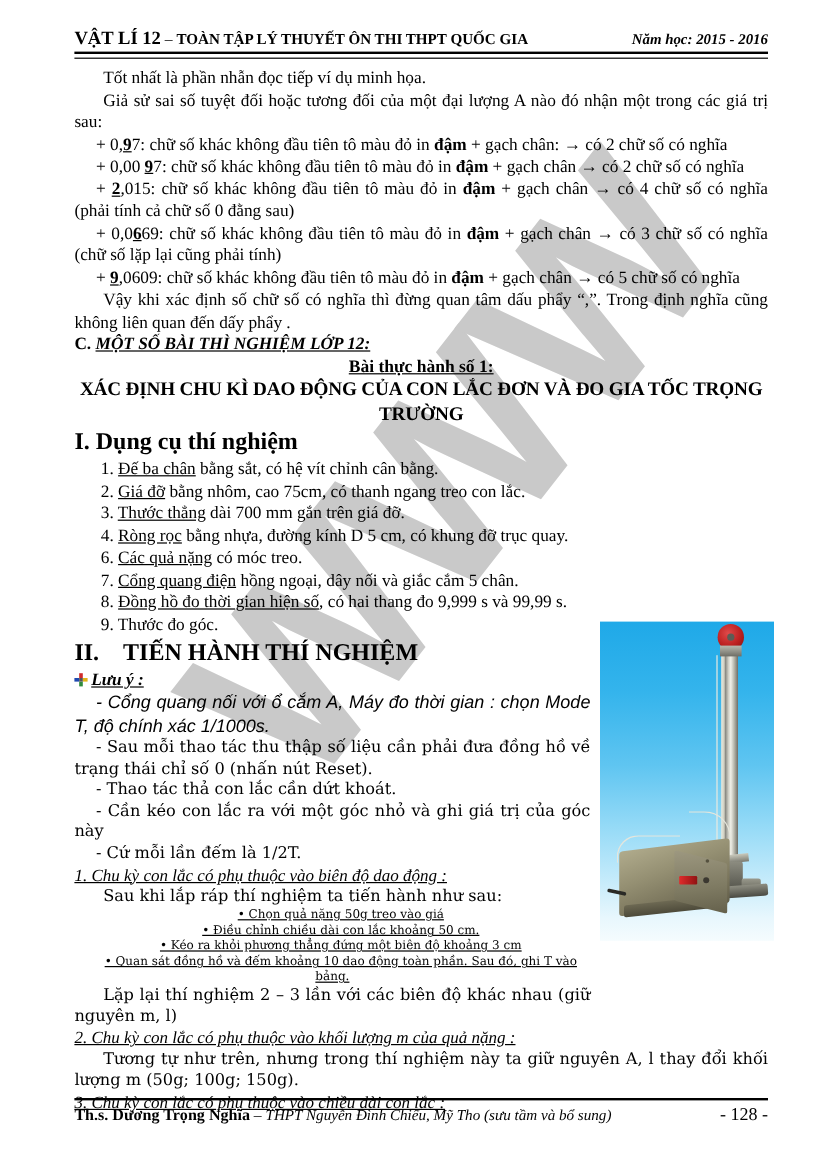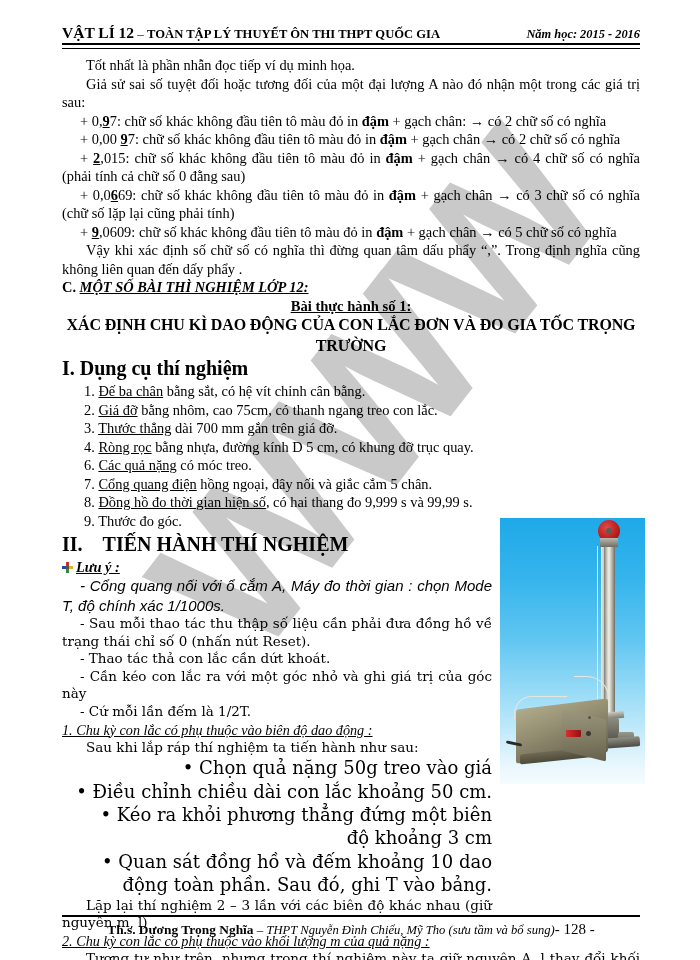--- a/index.html
+++ b/index.html
@@ -203,24 +203,25 @@
   .numhead {
     text-indent: 0;
     font-style: italic;
     font-weight: normal;
     font-size: 14.2px;
   }
   .numhead u { text-decoration: underline; }
 
   .dot-item {
     text-indent: 14px;
-    text-align: right;
+    text-align: center;
     font-family: "DejaVu Serif", "Liberation Serif", serif;
-    font-size: 18px;
+    font-size: 10px;
     line-height: 1.30;
+    text-decoration: underline;
   }
   .plainblk {
     font-family: "DejaVu Serif", "Liberation Serif", serif;
     font-size: 13.5px;
     line-height: 1.30;
   }
 
   
   .wrapcol { width: 430px; }
 
@@ -365,21 +366,21 @@
     border-top: 2.2px solid #000;
     z-index: 2;
   }
   #footer {
     position: absolute;
     left: 62px;
     top: 921px;
     width: 578px;
     z-index: 2;
     display: flex;
-    justify-content: center;
+    justify-content: space-between;
     align-items: baseline;
     font-size: 13px;
   }
   .ft-left { white-space: nowrap; }
   .ft-name { font-weight: bold; font-size: 13.4px; }
   .ft-sep { font-style: normal; }
   .ft-school { font-style: italic; font-size: 12.6px; }
   .ft-page { font-size: 15px; white-space: nowrap; }
 </style>
 </head>

